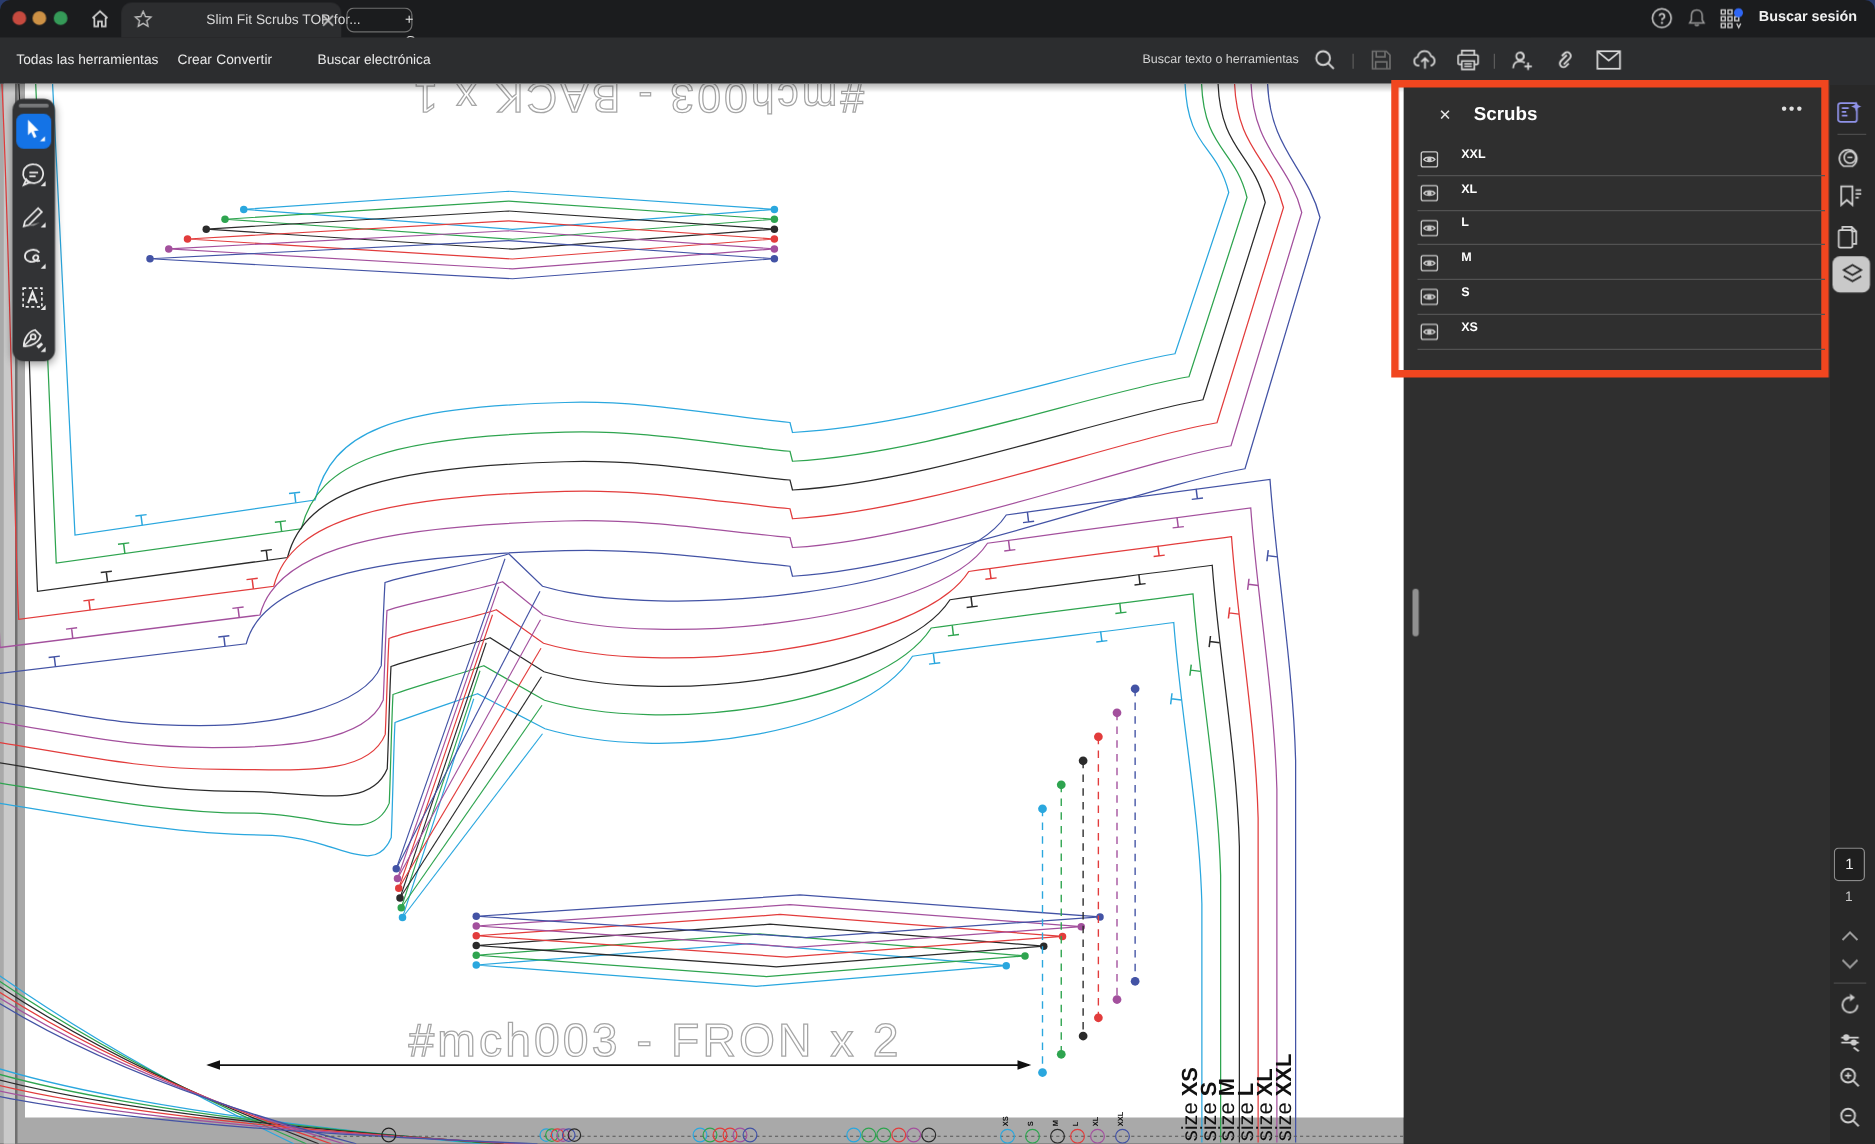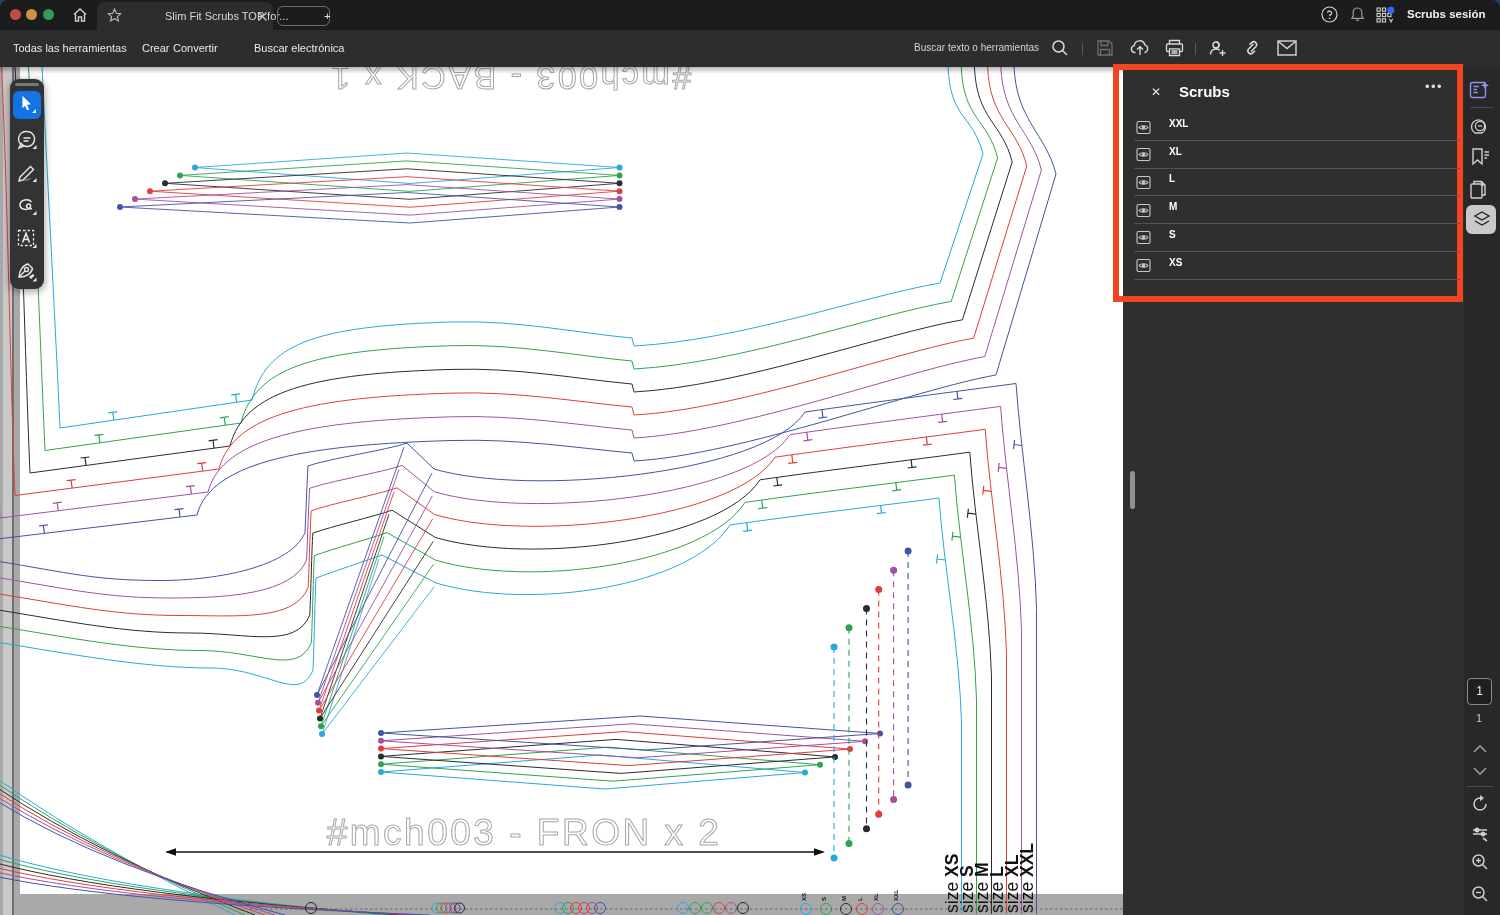--- a/index.html
+++ b/index.html
@@ -77,21 +77,21 @@
         <rect x="6.4" y="2" width="3.2" height="3.2"></rect>
       <rect x="1" y="7.4" width="3.2" height="3.2"></rect>
         <rect x="6.4" y="7.4" width="3.2" height="3.2"></rect>
         <rect x="11.8" y="7.4" width="3.2" height="3.2"></rect>
       <rect x="1" y="12.8" width="3.2" height="3.2"></rect>
         <rect x="6.4" y="12.8" width="3.2" height="3.2"></rect>
         <path d="M13.4 12.8 L15 16 L16.6 12.8"></path>
     </g>
     <circle cx="14.8" cy="4.2" r="3.6" fill="#2f66f4"></circle>
   </svg>
-  <div id="iniciar">Scrubs sesión</div>
+  <div id="iniciar">Buscar sesión</div>
 </div>
 <div id="toolbar2">
   <div class="menuitem" style="left:13px">Todas las herramientas</div>
   <div class="menuitem" style="left:142px">Crear</div>
   <div class="menuitem" style="left:173px">Convertir</div>
   <div class="menuitem" style="left:254px">Buscar electrónica</div>
   <div id="busca">Buscar texto o herramientas</div>
   <svg class="abs" style="left:1051px;top:9px" width="18" height="18" viewBox="0 0 18 18">
       <circle cx="7.5" cy="7.5" r="5.5" fill="none" stroke="#d8d8d8" stroke-width="1.5"></circle>
       <path d="M11.5 11.5 L16 16" stroke="#d8d8d8" stroke-width="1.5"></path>

